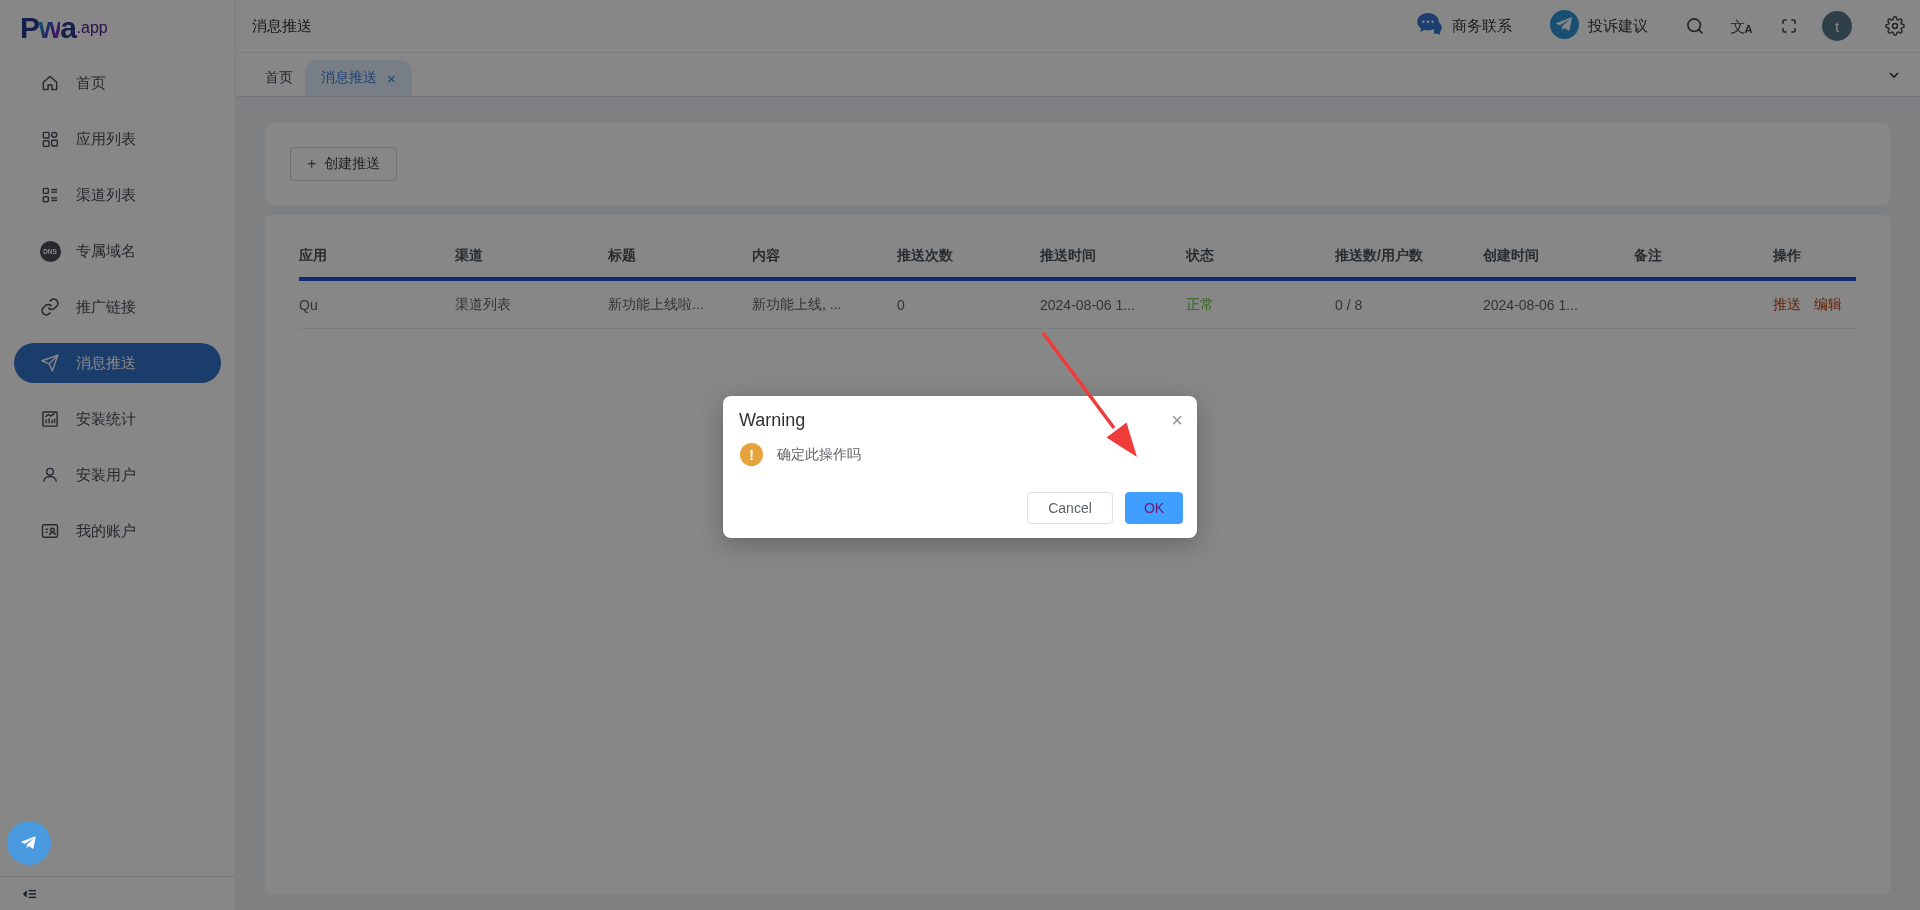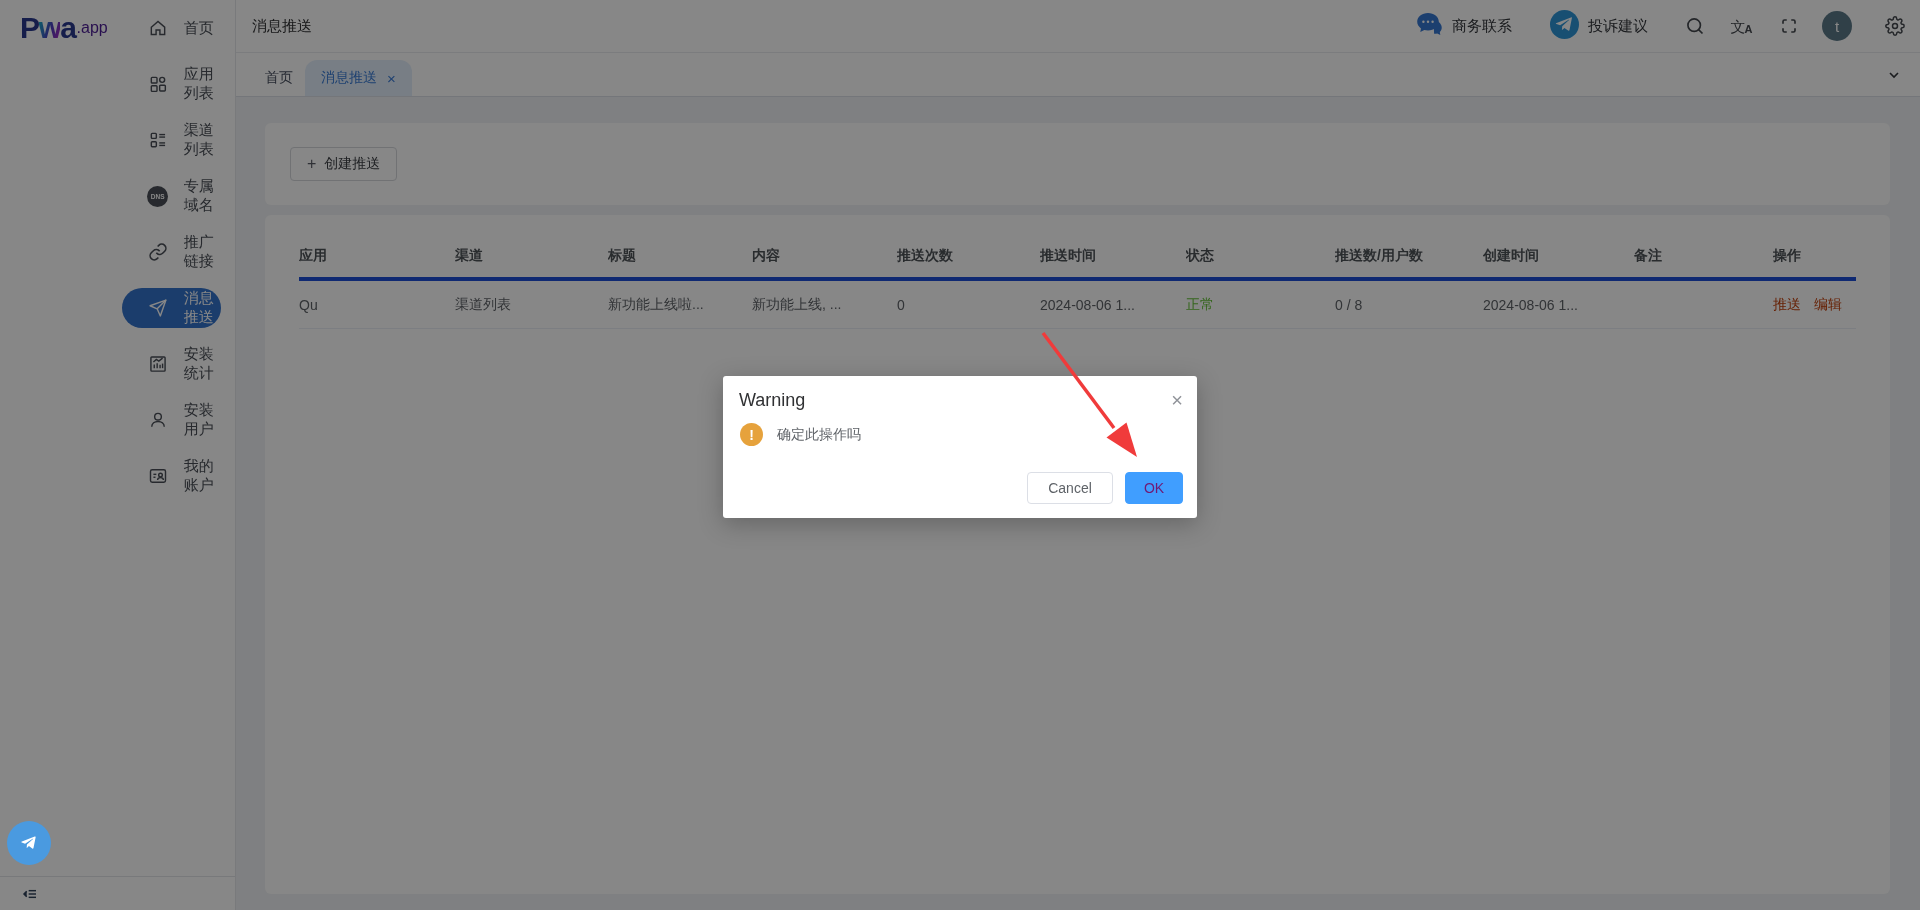--- a/index.html
+++ b/index.html
@@ -2,21 +2,21 @@
 <html><head>
 <meta charset="utf-8">
 <style>
   * { margin:0; padding:0; box-sizing:border-box; }
   html,body { width:1920px; height:910px; overflow:hidden; }
   body { font-family:"Liberation Sans","DejaVu Sans",sans-serif; background:#f0f2f5; position:relative; }
 
   .app { display:flex; width:1920px; height:910px; }
 
   
-  .sidebar { width:236px; height:100%; background:#ffffff; border-right:1px solid #e4e6eb; display:flex; position:relative; }
+  .sidebar { width:236px; height:100%; background:#ffffff; border-right:1px solid #e4e6eb; display:flex; flex-direction:column; position:relative; }
   .logo { height:55px; display:flex; align-items:center; padding-left:20px; }
   .logo-main { font-size:30px; font-weight:800; color:#2b3a8f; letter-spacing:-1.5px; }
   .logo-w { background:linear-gradient(110deg,#17b3c9 10%,#4a3fc0 55%,#a12bbf 90%); -webkit-background-clip:text; background-clip:text; color:transparent; }
   .logo-suffix { font-size:16px; font-weight:400; color:#4c1d95; margin-left:1px; }
   .menu { margin-top:8px; }
   .menu-item { height:40px; margin:0 14px 16px 14px; border-radius:20px; display:flex; align-items:center; padding-left:25px; color:#4a4f57; font-size:15px; cursor:pointer; }
   .menu-item .mi-icon { width:22px; height:22px; margin-right:15px; display:flex; align-items:center; justify-content:center; color:#4a4f57; flex:none; }
   .menu-item svg { stroke:#4a4f57; }
   .menu-item.active { background:#3373cc; color:#ffffff; }
   .menu-item.active svg { stroke:#ffffff; }
@@ -57,21 +57,21 @@
   .thead { height:46px; border-bottom:4px solid #1d4ed8; color:#4e5358; font-weight:700; }
   .tbody-row { height:48px; border-bottom:1px solid #ebeef5; color:#5f6368; }
   .cell { padding-right:10px; white-space:nowrap; overflow:hidden; }
   .cell.status-ok { color:#67c23a; }
   .cell.actions { display:flex; gap:13px; }
   .link { color:#c2410c; cursor:pointer; }
 
   
   .overlay { position:absolute; inset:0; background:rgba(0,0,0,0.47); z-index:100; }
 
-  .modal { position:absolute; left:723px; top:376px; width:474px; height:142px; background:#ffffff; border-radius:3px; box-shadow:0 6px 24px rgba(0,0,0,0.25); z-index:200; }
+  .modal { position:absolute; left:723px; top:396px; width:474px; height:142px; background:#ffffff; border-radius:8px; box-shadow:0 6px 24px rgba(0,0,0,0.25); z-index:200; }
   .modal-header { display:flex; justify-content:space-between; align-items:flex-start; padding:14px 14px 0 16px; }
   .modal-title { font-size:18px; color:#303133; }
   .modal-close { font-size:20px; color:#909399; line-height:1; cursor:pointer; font-weight:400; }
   .modal-body { display:flex; align-items:center; gap:14px; padding:12px 16px 0 17px; }
   .warn-icon { width:23px; height:23px; border-radius:50%; background:#e6a23c; color:#fff; font-size:14px; font-weight:700; display:flex; align-items:center; justify-content:center; flex:none; }
   .modal-message { font-size:14px; color:#5f6368; }
   .modal-footer { position:absolute; right:14px; bottom:14px; display:flex; gap:12px; }
   .btn { height:32px; border-radius:4px; font-size:14px; display:flex; align-items:center; justify-content:center; cursor:pointer; font-family:inherit; }
   .btn-cancel { width:86px; background:#fff; border:1px solid #dcdfe6; color:#5f6368; }
   .btn-ok { width:58px; background:#409eff; border:1px solid #409eff; color:#701a75; }

